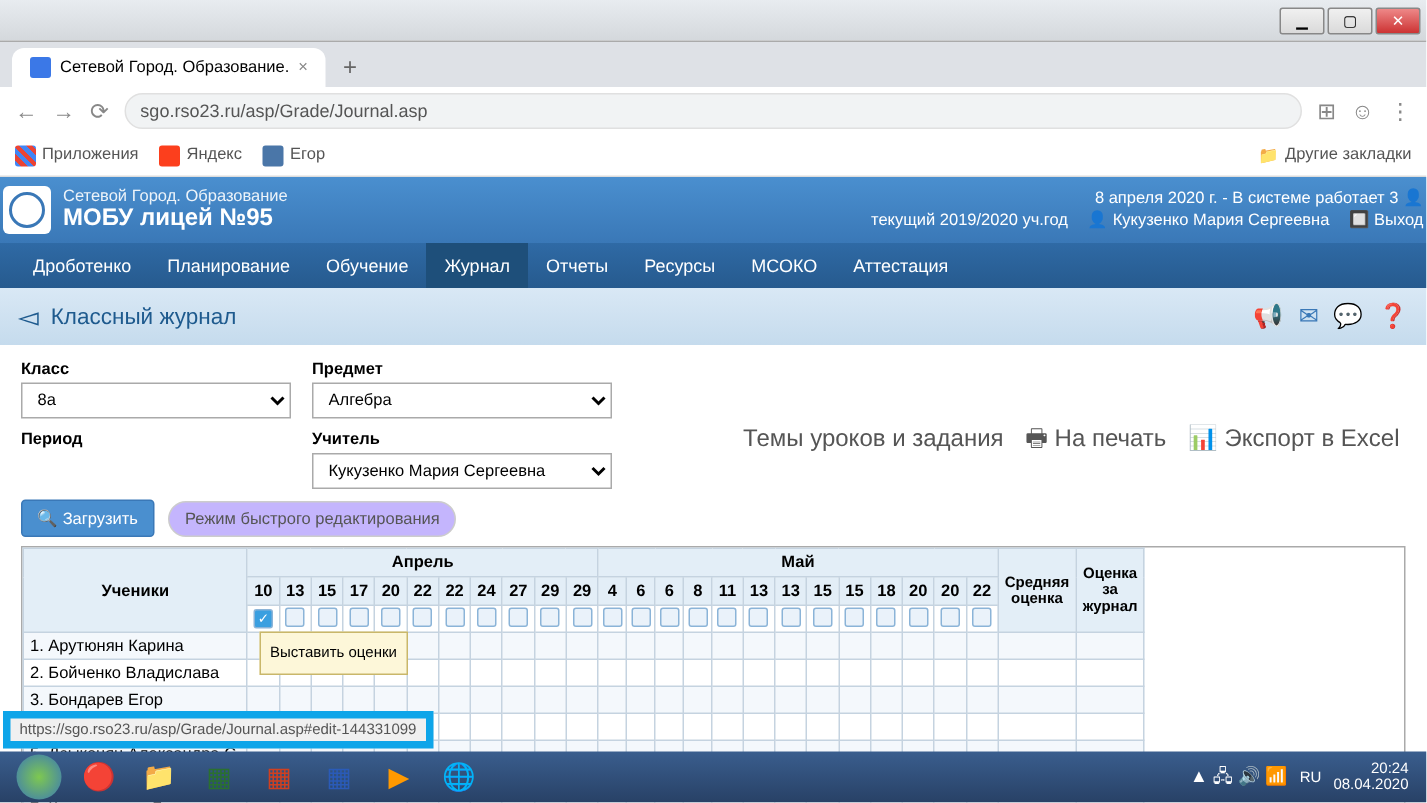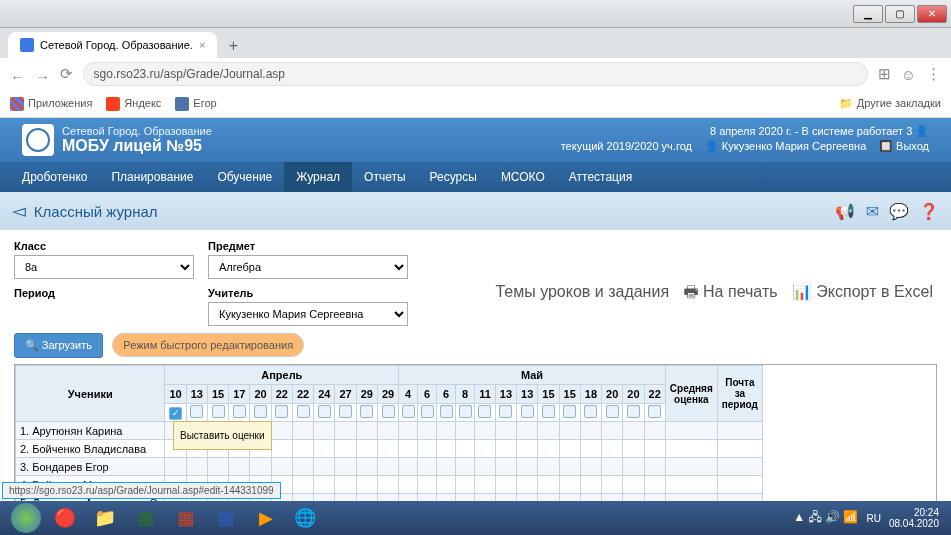--- a/index.html
+++ b/index.html
@@ -27,21 +27,21 @@
 
 .bookmarks { height: 28px; background: #fff; border-bottom: 1px solid #ddd; display: flex; align-items: center; padding: 0 10px; gap: 14px; font-size: 11px; color: #555; }
 .bm-item { display: flex; gap: 4px; cursor: pointer; }
 .bm-icon { width: 14px; height: 14px; background: #ccc; border-radius: 2px; }
 .bm-icon.apps { background: repeating-linear-gradient(45deg,#4285f4,#4285f4 3px,#ea4335 3px,#ea4335 6px); }
 .bm-icon.yandex { background: #fc3f1d; }
 .bm-icon.mail { background: #4a76a8; }
 .bookmarks .spacer { flex: 1; }
 
 
-.app-header { background: linear-gradient(#4a8fcf, #3a78b7); color: #fff; padding: 6px 22px; display: flex; align-items: center; position: relative; }
+.app-header { background: linear-gradient(#4a8fcf, #3a78b7); color: #fff; padding: 6px 2px; display: flex; align-items: center; position: relative; }
 .logo { width: 32px; height: 32px; background: #fff; border-radius: 4px; display: flex; align-items: center; justify-content: center; margin-right: 8px; }
 .logo-inner { width: 24px; height: 24px; border: 2px solid #3a78b7; border-radius: 50%; position: relative; }
 .header-text .sub { font-size: 11px; opacity: 0.9; }
 .header-text .main { font-size: 16px; font-weight: bold; }
 .header-right { margin-left: auto; text-align: right; font-size: 11px; }
 .header-right .row { margin-bottom: 2px; }
 .header-right .link { margin-left: 10px; cursor: pointer; }
 
 
 .nav-menu { background: linear-gradient(#2f6aa5, #265a8e); display: flex; padding: 0 10px; }
@@ -56,42 +56,42 @@
 
 
 .filters { padding: 10px 14px; display: flex; gap: 30px; }
 .filter-left { display: grid; grid-template-columns: 180px 200px; gap: 8px 14px; }
 .filter-group label { display: block; font-size: 11px; font-weight: bold; margin-bottom: 3px; }
 .filter-select { width: 100%; height: 24px; border: 1px solid #aaa; padding: 0 6px; font-size: 11px; background: #fff; }
 .filter-teacher { grid-column: 2; }
 .btn-row { margin: 4px 0 0 14px; }
 .btn { display: inline-block; padding: 5px 10px; border-radius: 3px; font-size: 11px; cursor: pointer; border: 1px solid; }
 .btn-primary { background: #4a8fcf; color: #fff; border-color: #3a78b7; }
-.btn-default { background: #fdba74; color: #555; border-color: #ccc; margin-left: 6px; border-radius: 12px; }
+.btn-default { background: #c4b5fd; color: #555; border-color: #ccc; margin-left: 6px; border-radius: 12px; }
 
 .action-links { text-align: right; padding: 0 18px; font-size: 16px; color: #555; margin-top:-56px; margin-bottom: 26px;}
 .action-links .alink { margin-left: 10px; cursor: pointer; }
 
 
 .grade-table-wrap { margin: 6px 14px; border: 1px solid #aaa; font-size: 11px; position: relative; }
 .gt { border-collapse: collapse; }
 .gt th, .gt td { border: 1px solid #c5d3e0; text-align: center; }
 .gt th { background: #e3eef7; padding: 3px 4px; font-weight: bold; }
 .gt th.students-h { width: 136px; }
 .gt td.student { text-align: left; padding: 2px 4px; white-space: nowrap; }
 .gt td.day { width: 19px; height: 18px; }
 .gt td.day .cb { display:inline-block; width: 13px; height: 13px; border: 1px solid #8bb4d8; border-radius: 2px; background: #eaf2fa; }
 .gt td.day .cb.checked { background: #3a9fe0; color:#fff; font-size: 9px; line-height: 11px; }
 .gt th.avg, .gt th.period-g { width: 44px; font-size: 10px; }
 .gt tr.row td { background: #fff; }
 .gt tr.row:nth-child(even) td { background: #f4f8fc; }
 
 .tooltip { position: absolute; left: 158px; top: 56px; background: #fdf7d9; border: 1px solid #c9b76a; padding: 8px 6px; font-size: 10px; z-index: 10; }
 
-.status-bar { position: absolute; bottom: 36px; left: 2px; background: #f0f0f0; border: 1px solid #0ea5e9; padding: 2px 6px; font-size: 10px; color: #555; }
+.status-bar { position: absolute; bottom: 36px; left: 2px; background: #f0f0f0; border: 5px solid #0ea5e9; padding: 2px 6px; font-size: 10px; color: #555; }
 
 
 .taskbar { position: absolute; bottom: 0; left: 0; right: 0; height: 34px; background: linear-gradient(#3a5e8e, #284166); display: flex; align-items: center; padding: 0 6px; }
 .task-btn { width: 40px; height: 28px; display: flex; align-items: center; justify-content: center; font-size: 18px; cursor: pointer; border-radius: 2px; }
 .start { background: radial-gradient(circle,#7ec850,#3a78b7); border-radius: 50%; width: 30px; height: 30px; }
 .task-right { margin-left: auto; color: #fff; font-size: 10px; text-align: right; padding-right: 6px; display:flex; align-items:center; gap:8px; }
 .tray-icons { display:flex; gap:4px; font-size:12px; }
 </style>
 </head>
 <body>
@@ -216,21 +216,21 @@
 
 <div class="grade-table-wrap" id="grade-table-wrap">
   <div class="tooltip">Выставить оценки</div>
 <table class="gt">
       <tbody>
         <tr>
           <th rowspan="3" class="students-h">Ученики</th>
           <th colspan="11">Апрель</th>
           <th colspan="13">Май</th>
           <th rowspan="3" class="avg">Средняя оценка</th>
-          <th rowspan="3" class="period-g">Почта за период</th>
+          <th rowspan="3" class="period-g">Оценка за журнал</th>
         </tr>
         <tr>
           <th>10</th>
           <th>13</th>
           <th>15</th>
           <th>17</th>
           <th>20</th>
           <th>22</th>
           <th>22</th>
           <th>24</th>

